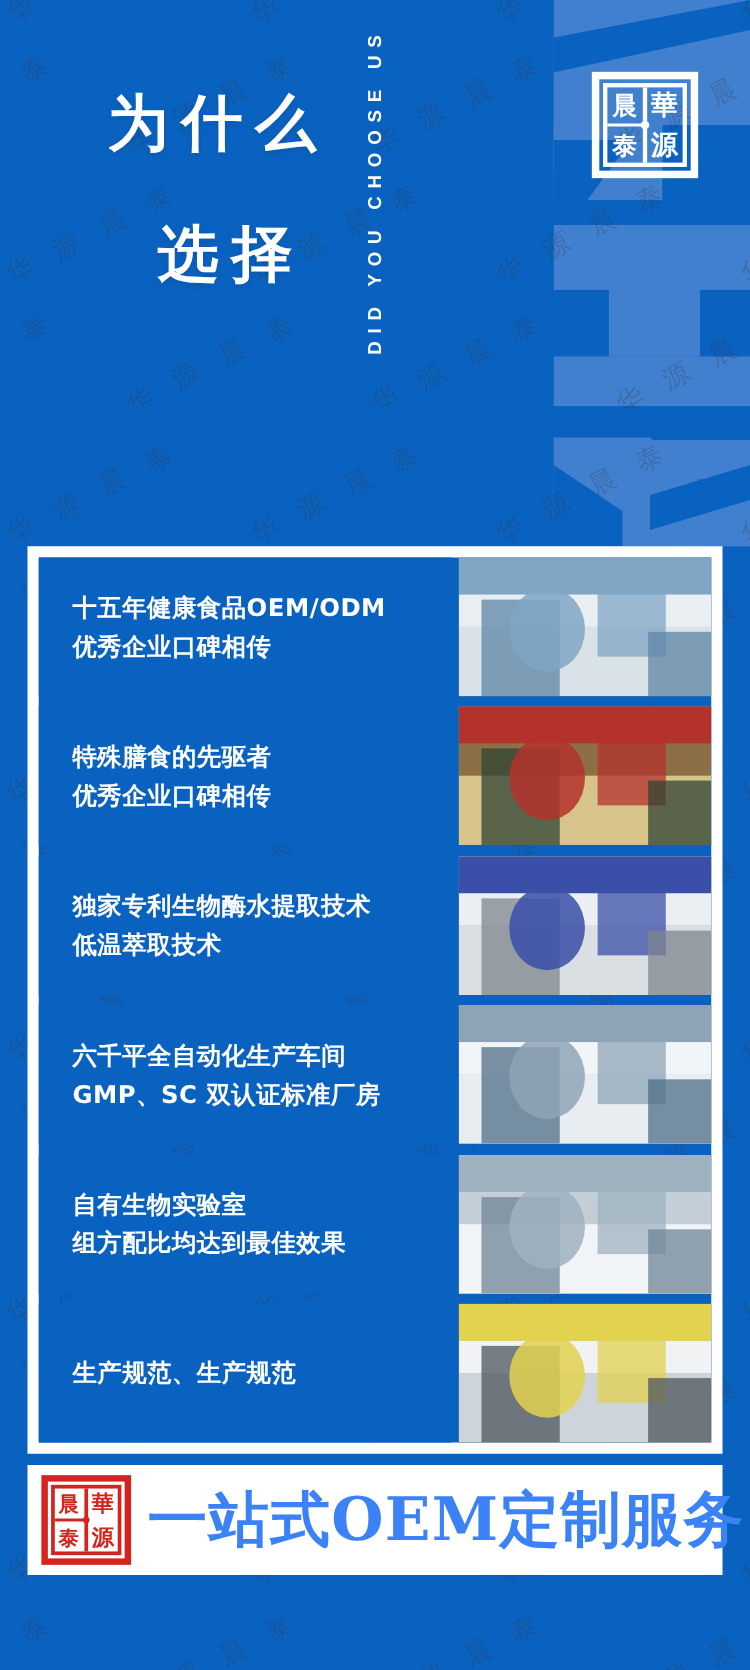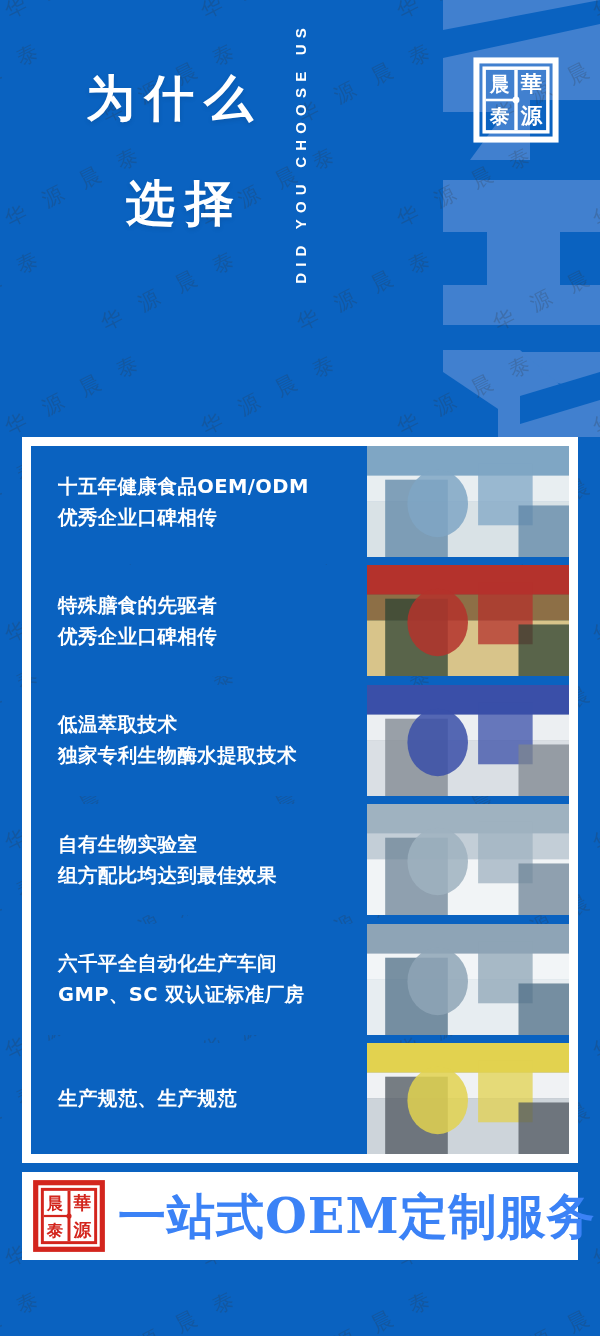--- a/index.html
+++ b/index.html
@@ -300,69 +300,69 @@
             <rect x="0" y="56" width="200" height="56" fill="#d8c48a" opacity="1"></rect>
             <rect x="18" y="34" width="62" height="78" fill="#2f4434" opacity="0.75"></rect>
             <rect x="110" y="18" width="54" height="62" fill="#b4322c" opacity="0.75"></rect>
             <rect x="150" y="60" width="50" height="52" fill="#2f4434" opacity="0.75"></rect>
             <ellipse cx="70" cy="58" rx="30" ry="34" fill="#b4322c" opacity="0.85"></ellipse>
           </svg>
         </div>
       </div>
       <div class="card">
         <div class="card-text">
+          <div class="t-line">独家专利生物酶水提取技术</div>
           <div class="t-line">低温萃取技术</div>
-          <div class="t-line">独家专利生物酶水提取技术</div>
         </div>
         <div class="card-img">
           <svg viewBox="0 0 200 112" preserveAspectRatio="none">
             <rect x="0" y="0" width="200" height="112" fill="#b9bfc6"></rect>
             <rect x="0" y="0" width="200" height="30" fill="#3a4fa8" opacity="1"></rect>
             <rect x="0" y="30" width="200" height="26" fill="#eceff2" opacity="1"></rect>
             <rect x="0" y="56" width="200" height="56" fill="#dadfe4" opacity="1"></rect>
             <rect x="18" y="34" width="62" height="78" fill="#7d868f" opacity="0.75"></rect>
             <rect x="110" y="18" width="54" height="62" fill="#3a4fa8" opacity="0.75"></rect>
             <rect x="150" y="60" width="50" height="52" fill="#7d868f" opacity="0.75"></rect>
             <ellipse cx="70" cy="58" rx="30" ry="34" fill="#3a4fa8" opacity="0.85"></ellipse>
           </svg>
         </div>
       </div>
       <div class="card">
         <div class="card-text">
+          <div class="t-line">六千平全自动化生产车间</div>
+          <div class="t-line">GMP、SC 双认证标准厂房</div>
+        </div>
+        <div class="card-img">
+          <svg viewBox="0 0 200 112" preserveAspectRatio="none">
+            <rect x="0" y="0" width="200" height="112" fill="#cdd7dd"></rect>
+            <rect x="0" y="0" width="200" height="30" fill="#8ea4b6" opacity="1"></rect>
+            <rect x="0" y="30" width="200" height="26" fill="#f2f5f7" opacity="1"></rect>
+            <rect x="0" y="56" width="200" height="56" fill="#e7edf1" opacity="1"></rect>
+            <rect x="18" y="34" width="62" height="78" fill="#4f6d86" opacity="0.75"></rect>
+            <rect x="110" y="18" width="54" height="62" fill="#8ea4b6" opacity="0.75"></rect>
+            <rect x="150" y="60" width="50" height="52" fill="#4f6d86" opacity="0.75"></rect>
+            <ellipse cx="70" cy="58" rx="30" ry="34" fill="#8ea4b6" opacity="0.85"></ellipse>
+          </svg>
+        </div>
+      </div>
+      <div class="card">
+        <div class="card-text">
           <div class="t-line">自有生物实验室</div>
           <div class="t-line">组方配比均达到最佳效果</div>
         </div>
         <div class="card-img">
           <svg viewBox="0 0 200 112" preserveAspectRatio="none">
             <rect x="0" y="0" width="200" height="112" fill="#dfe5ea"></rect>
             <rect x="0" y="0" width="200" height="30" fill="#9fb2c0" opacity="1"></rect>
             <rect x="0" y="30" width="200" height="26" fill="#c3ced7" opacity="1"></rect>
             <rect x="0" y="56" width="200" height="56" fill="#f1f4f6" opacity="1"></rect>
             <rect x="18" y="34" width="62" height="78" fill="#6e8497" opacity="0.75"></rect>
             <rect x="110" y="18" width="54" height="62" fill="#9fb2c0" opacity="0.75"></rect>
             <rect x="150" y="60" width="50" height="52" fill="#6e8497" opacity="0.75"></rect>
             <ellipse cx="70" cy="58" rx="30" ry="34" fill="#9fb2c0" opacity="0.85"></ellipse>
-          </svg>
-        </div>
-      </div>
-      <div class="card">
-        <div class="card-text">
-          <div class="t-line">六千平全自动化生产车间</div>
-          <div class="t-line">GMP、SC 双认证标准厂房</div>
-        </div>
-        <div class="card-img">
-          <svg viewBox="0 0 200 112" preserveAspectRatio="none">
-            <rect x="0" y="0" width="200" height="112" fill="#cdd7dd"></rect>
-            <rect x="0" y="0" width="200" height="30" fill="#8ea4b6" opacity="1"></rect>
-            <rect x="0" y="30" width="200" height="26" fill="#f2f5f7" opacity="1"></rect>
-            <rect x="0" y="56" width="200" height="56" fill="#e7edf1" opacity="1"></rect>
-            <rect x="18" y="34" width="62" height="78" fill="#4f6d86" opacity="0.75"></rect>
-            <rect x="110" y="18" width="54" height="62" fill="#8ea4b6" opacity="0.75"></rect>
-            <rect x="150" y="60" width="50" height="52" fill="#4f6d86" opacity="0.75"></rect>
-            <ellipse cx="70" cy="58" rx="30" ry="34" fill="#8ea4b6" opacity="0.85"></ellipse>
           </svg>
         </div>
       </div>
       <div class="card">
         <div class="card-text">
           <div class="t-line">生产规范、生产规范</div>
         </div>
         <div class="card-img">
           <svg viewBox="0 0 200 112" preserveAspectRatio="none">
             <rect x="0" y="0" width="200" height="112" fill="#9aa3ad"></rect>

